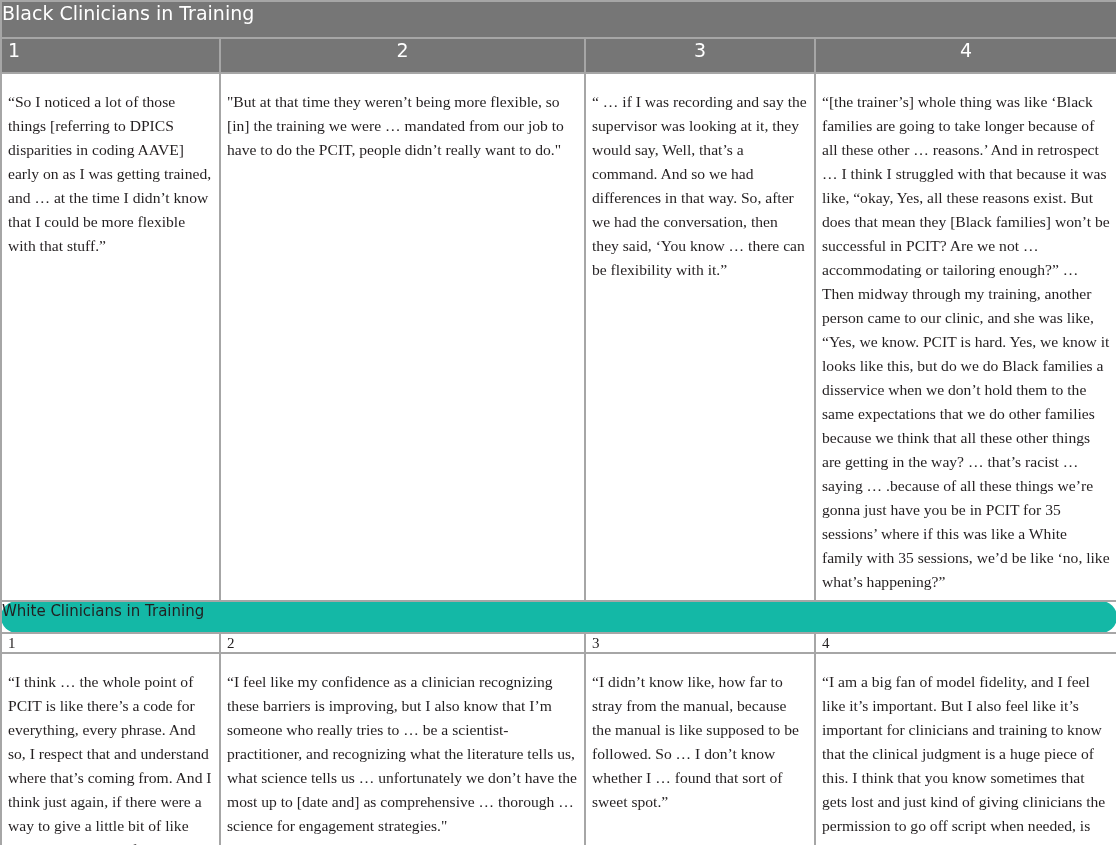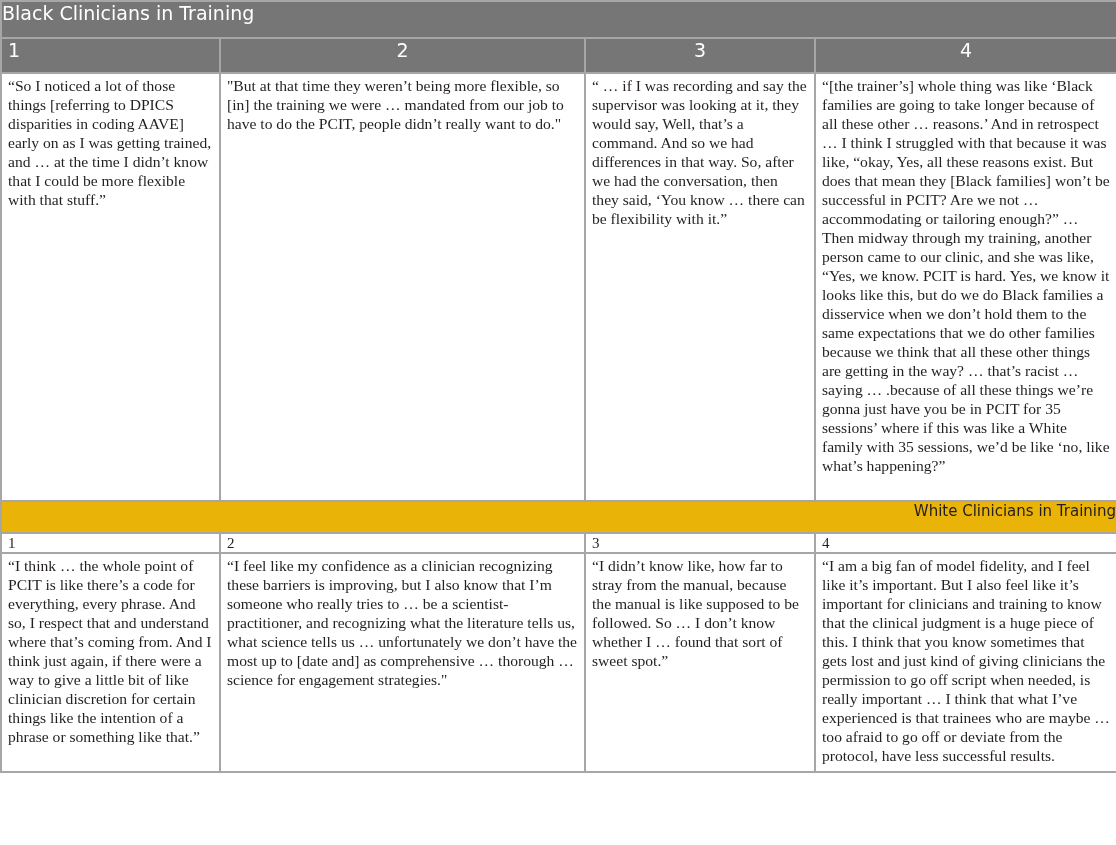--- a/index.html
+++ b/index.html
@@ -36,36 +36,37 @@
       font-size: 19px;
       height: 33px;
       vertical-align: middle;
       padding: 0 6px;
       text-align: center;
     }
     .hdr-dark th.left { text-align: left; }
 
     .body-row td {
       font-size: 15.6px;
-      line-height: 19px;
-      padding: 2px 6px 6px 6px;
+      line-height: 24px;
+      padding: 16px 6px 6px 6px;
       background: #ffffff;
     }
     .body-row.black td { height: 418px; }
 
     .sec-light th {
-      background: #eab308;
+      background: #14b8a6;
       color: #231f20;
       font-family: "DejaVu Sans", "Liberation Sans", sans-serif;
       font-weight: normal;
       font-size: 15px;
       height: 30px;
       vertical-align: middle;
       padding: 0;
-      text-align: right;
+      text-align: left;
+      border-radius: 16px;
     }
     .hdr-light td {
       font-size: 15px;
       height: 17px;
       line-height: 17px;
       padding: 1px 6px 0 6px;
     }
   </style>
 </head>
 <body>

